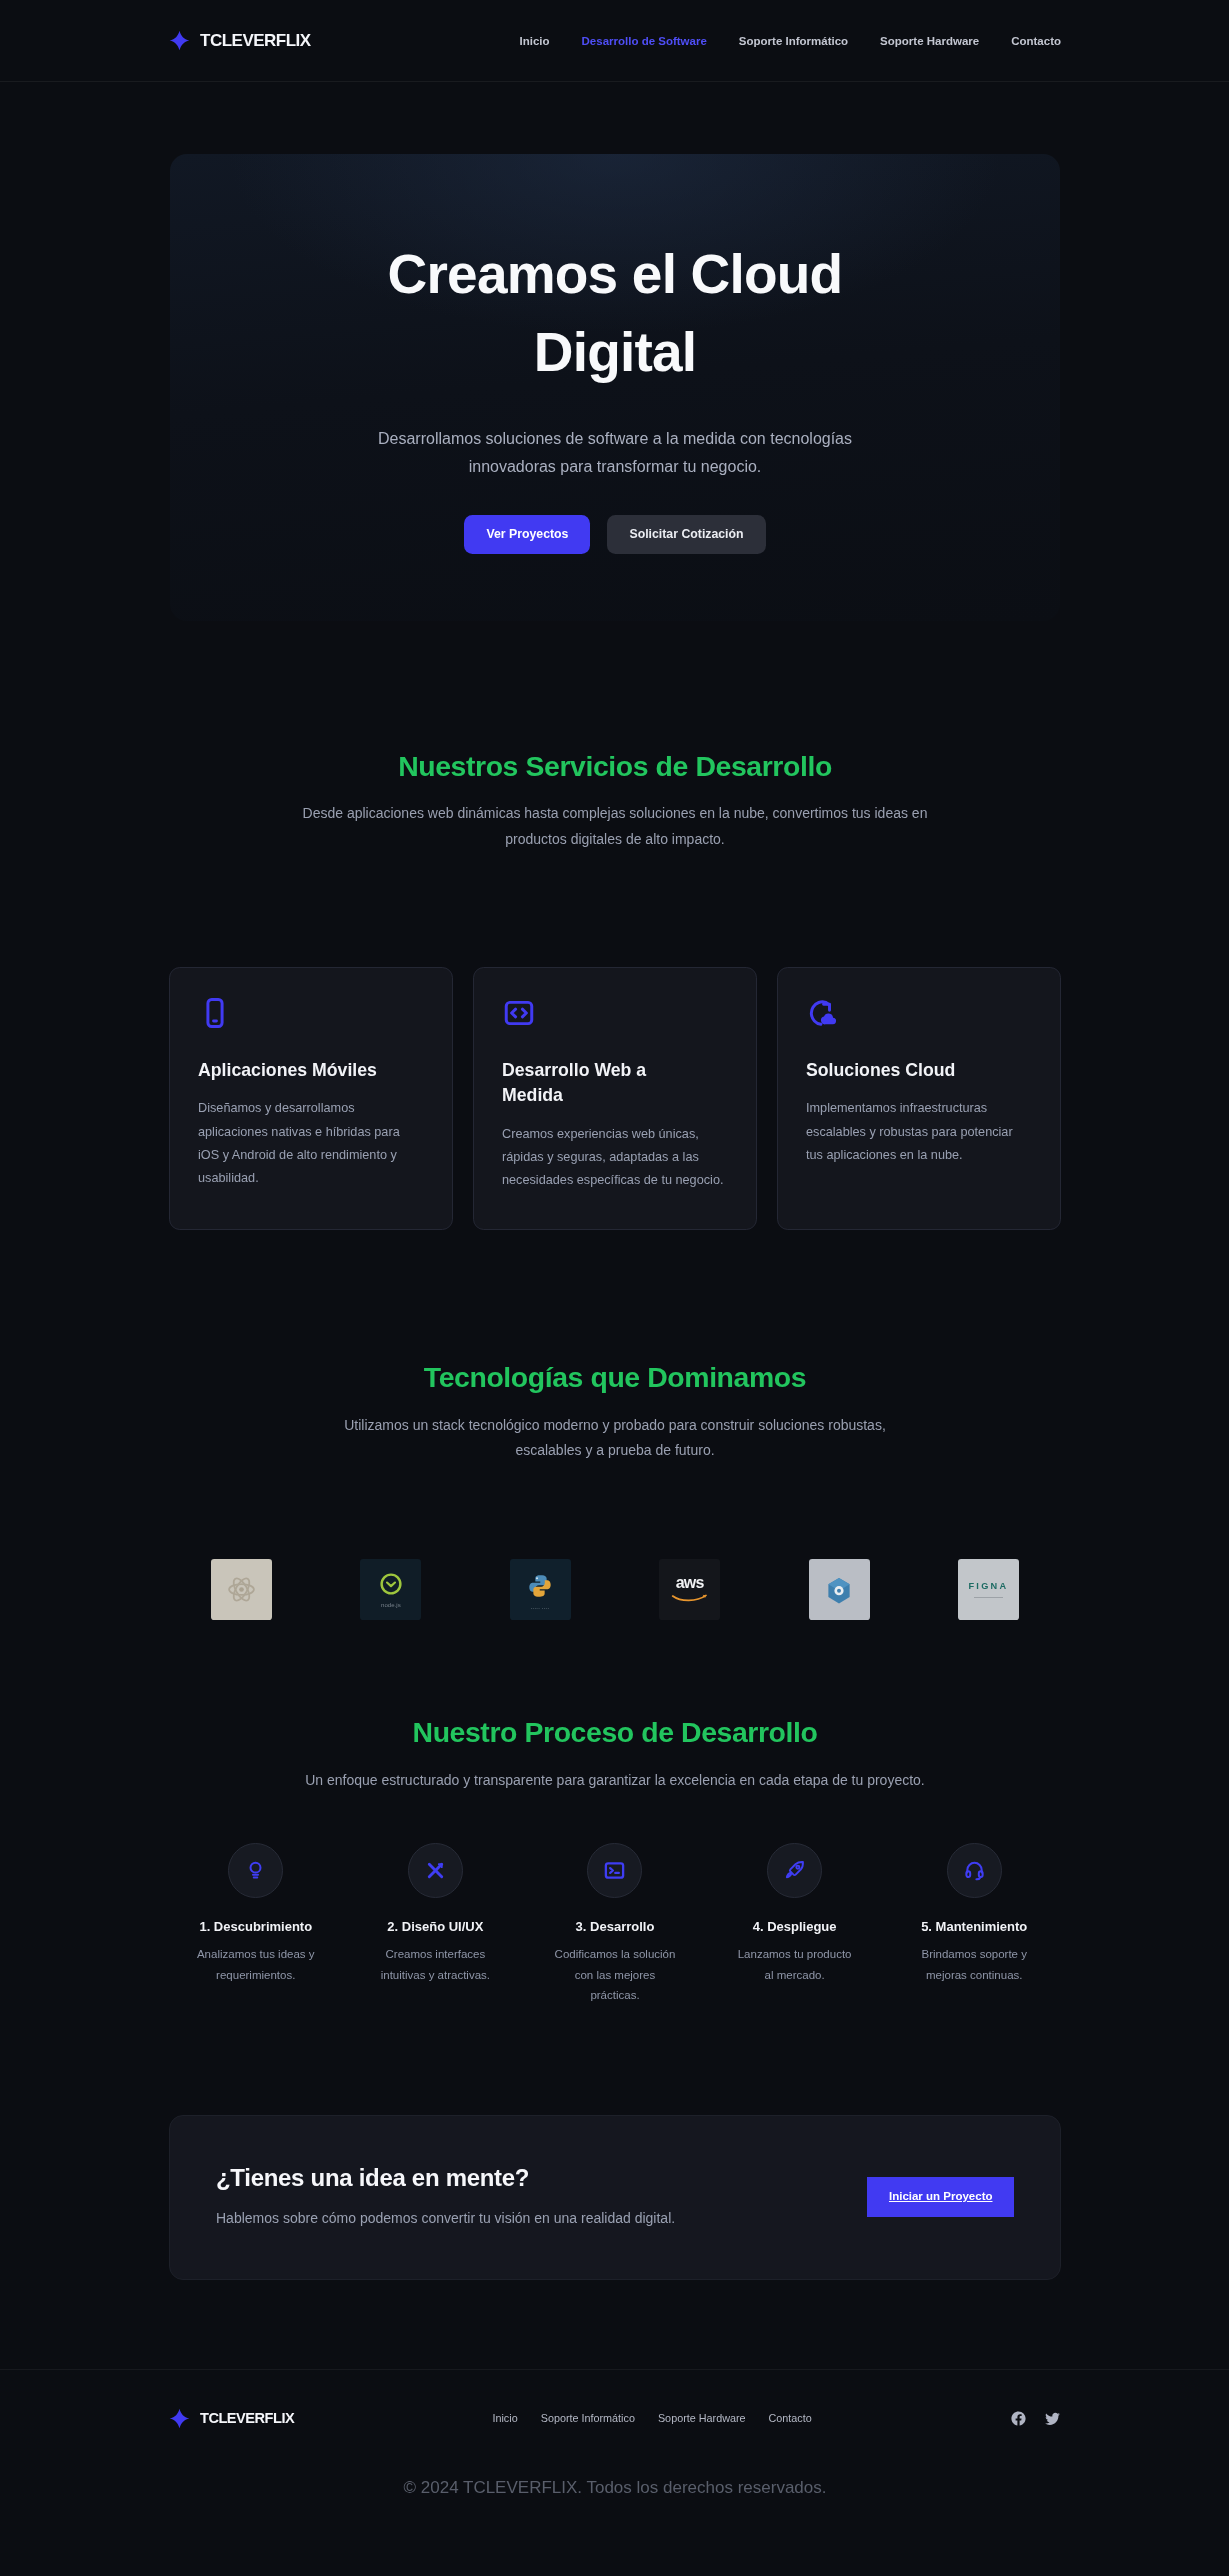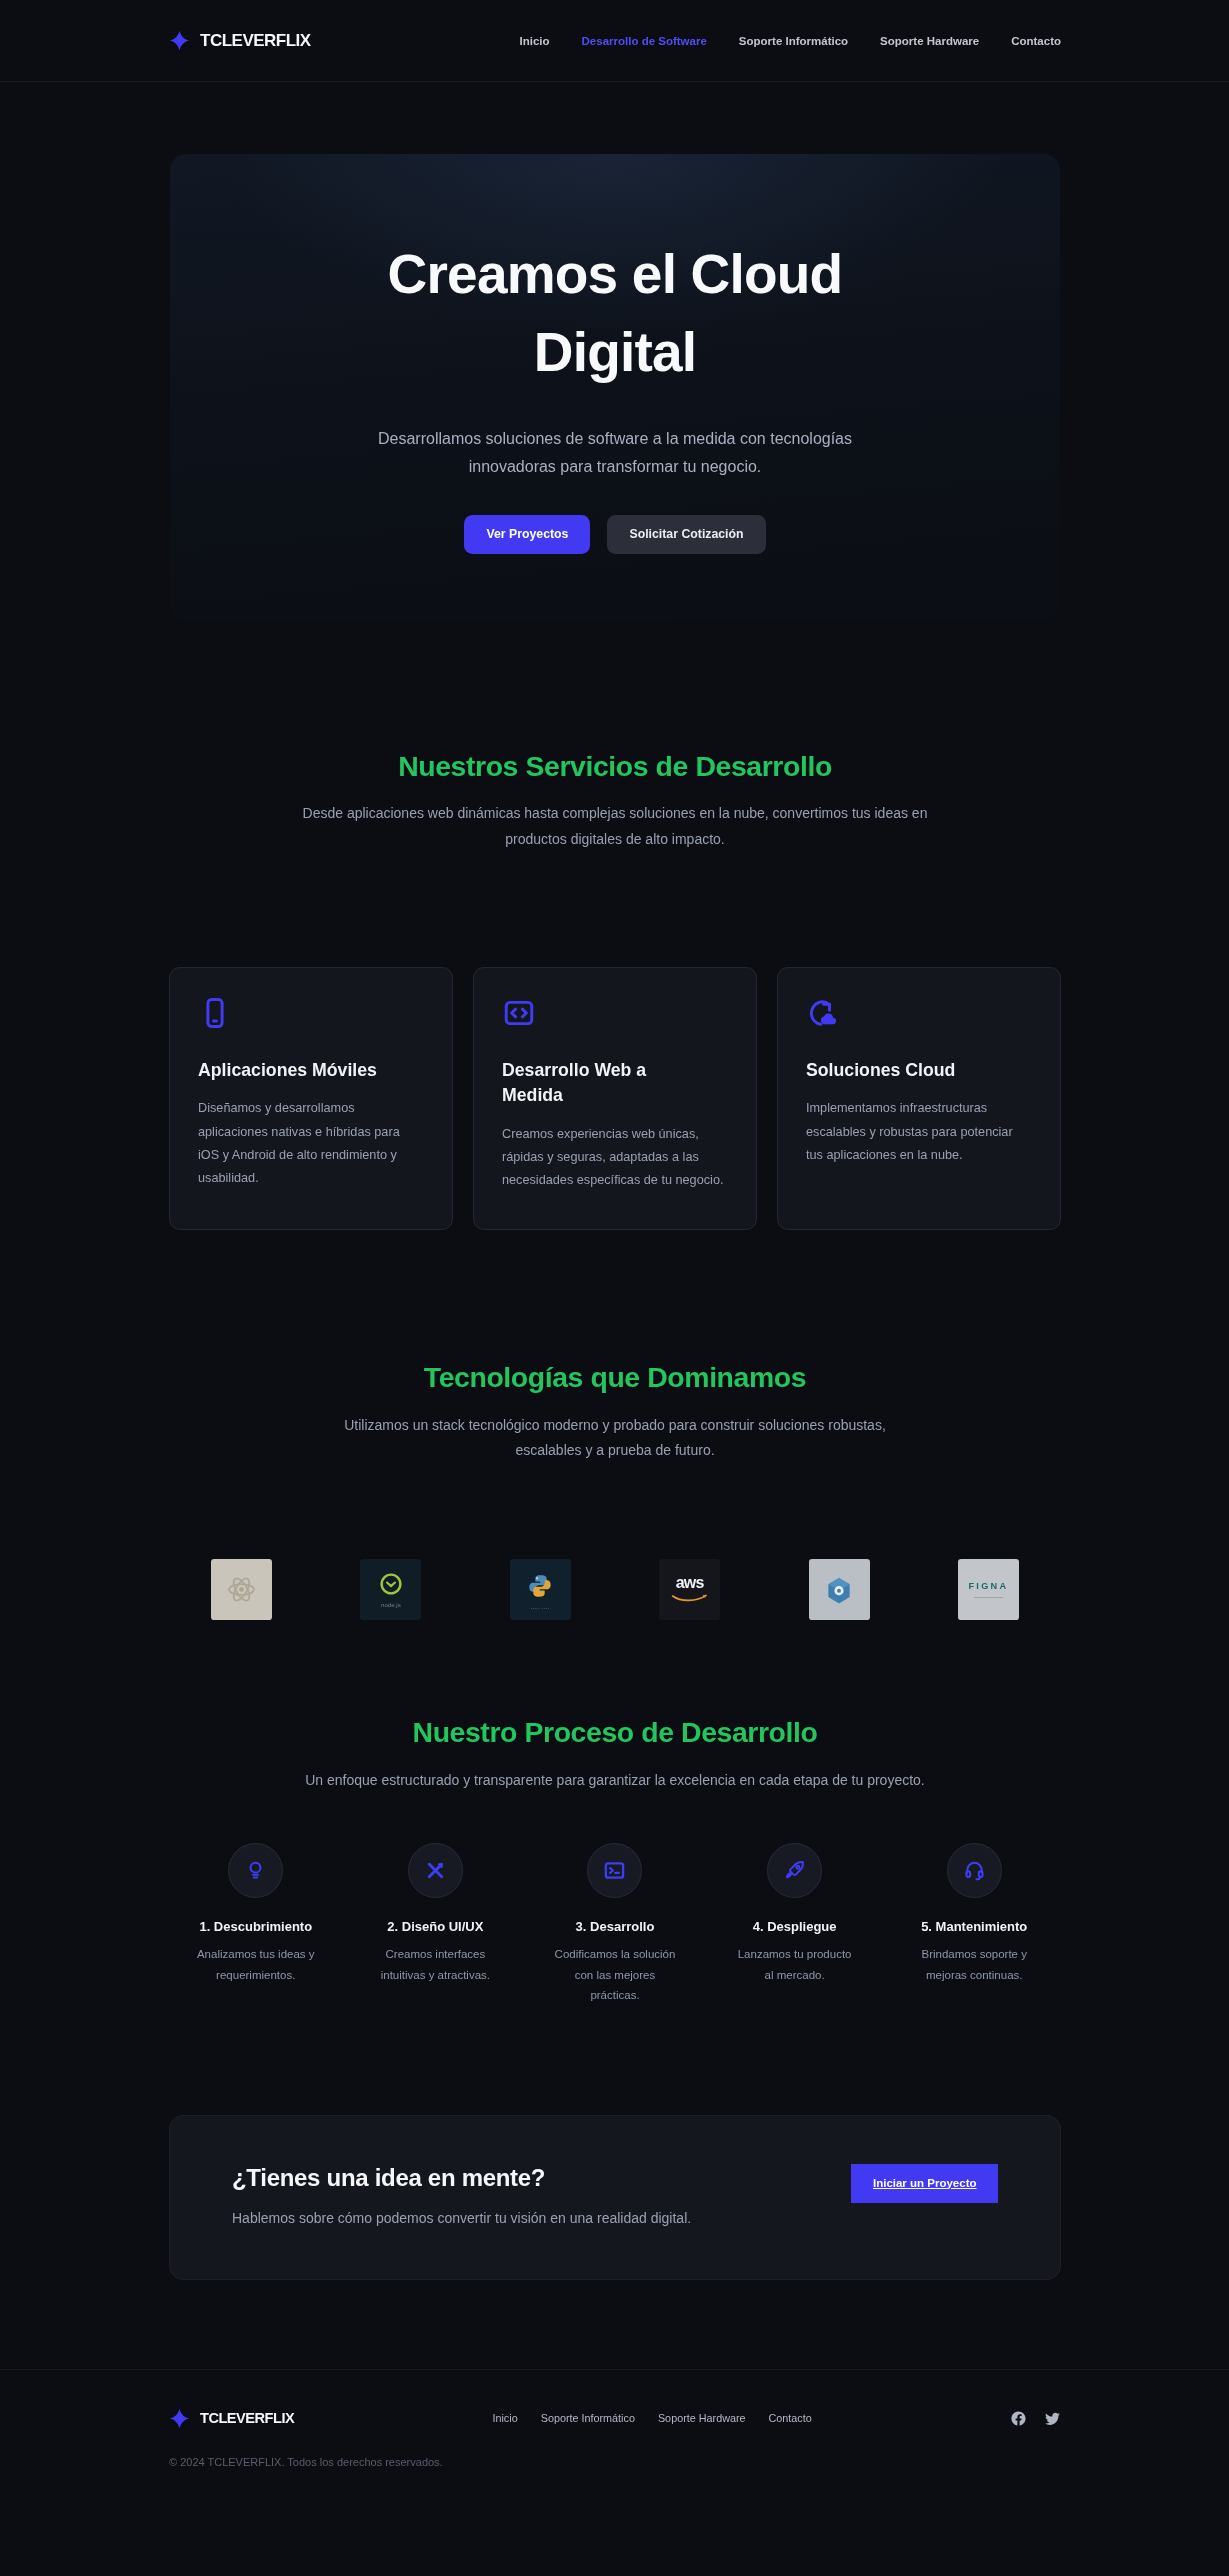--- a/index.html
+++ b/index.html
@@ -77,35 +77,35 @@
   .process-steps { margin-top:49px; display:grid; grid-template-columns:repeat(5,1fr); gap:6.1px; }
   .step { text-align:center; }
   .step-circle { width:55px; height:55px; border-radius:50%; background:#171a22; border:0.8px solid #272b37;
     margin:0 auto; display:flex; align-items:center; justify-content:center; color:#3f3df4; }
   .step-circle svg { width:23px; height:23px; }
   .step h4 { font-size:13px; font-weight:bold; color:#f2f3f7; margin-top:21.5px; }
   .step p { font-size:11.5px; line-height:1.78; color:#8f96a8; margin:10px auto 0; max-width:125px; }
 
   
   .cta { margin-top:109px; }
-  .cta-card { background:#15171f; border:0.8px solid #1d2029; border-radius:14px; padding:48px 62px;
-    display:flex; align-items:flex-start; justify-content:space-between; text-align:left; }
+  .cta-card { background:#15171f; border:0.8px solid #1d2029; border-radius:14px; padding:48px 46px;
+    display:flex; align-items:center; justify-content:space-between; text-align:left; }
   .cta-title { font-size:24px; font-weight:bold; letter-spacing:-0.3px; color:#f6f7fa; }
   .cta-body { font-size:14px; line-height:1.8; color:#9aa1b2; margin-top:14px; max-width:469px; }
   .cta-card .btn { font-size:11.5px; padding:14px 21.5px; border-radius:0; white-space:nowrap;text-decoration:underline; }
 
   
   .site-footer { margin-top:89px; border-top:0.8px solid rgba(255,255,255,0.05); padding:38px 0 45px; }
   .footer-row { display:flex; align-items:center; justify-content:space-between; }
   .footer-nav { display:flex; gap:23px; }
   .footer-nav a { font-size:10.8px; color:#b4b8c5; }
   .social { display:flex; gap:17px; align-items:center; }
   .social a { color:#b0b4c3; display:inline-flex; }
   .social svg { width:17px; height:17px; fill:#b0b4c3; }
-  .copyright { font-size:11px; color:#595e6b; margin-top:27px; }
+  .copyright { text-align:center; font-size:17px; color:#595e6b; margin-top:49px; }
 </style>
 </head>
 <body>
 
 <header class="site-header">
   <div class="container">
     <div class="brand">
       <svg viewBox="0 0 24 24">
         <path d="M12 0.8 C13.6 7 17 10.4 23.2 12 C17 13.6 13.6 17 12 23.2 C10.4 17 7 13.6 0.8 12 C7 10.4 10.4 7 12 0.8 Z" fill="#413af2"></path>
       </svg>

